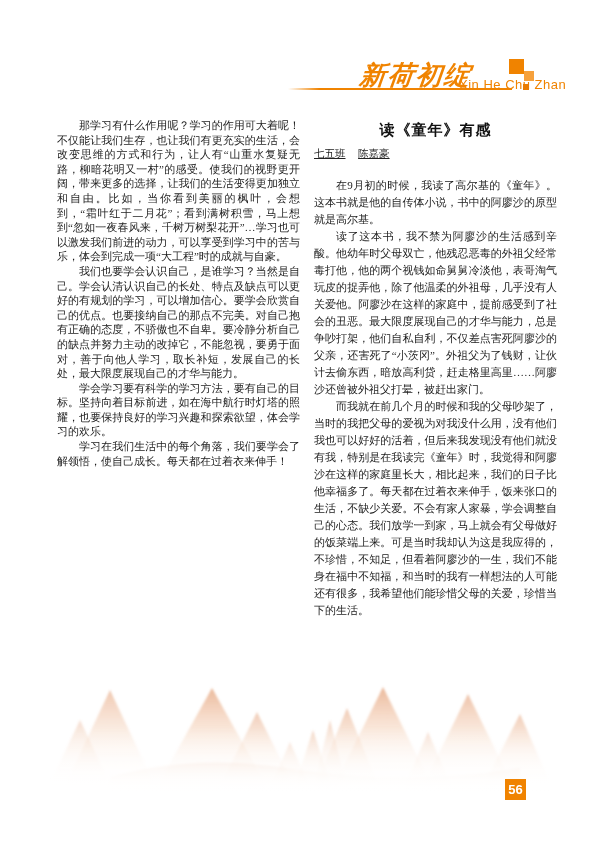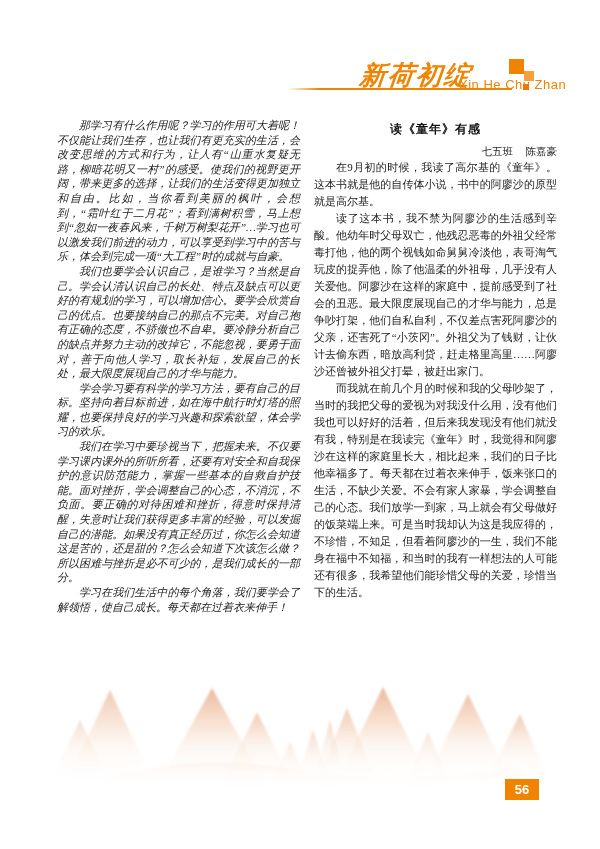--- a/index.html
+++ b/index.html
@@ -40,45 +40,46 @@
     position:absolute;top:118px;left:57px;width:500px;
     display:flex;gap:14px;
   }
   .col{width:243px;color:#1c1c1c;}
   .col p{
     margin:0;
     font-size:11px;
     text-align:justify;
     text-indent:2em;
   }
-  .col-left p{line-height:14.6px;font-style:italic;}
+  .col-left p{line-height:14.6px;}
   .col-right p{line-height:17px;}
 
   .article-title{
     margin:3px 0 7px 0;
     text-align:center;
-    font-size:12px;font-weight:700;
+    font-size:15px;font-weight:700;
     letter-spacing:1px;color:#111;
   }
   .byline{
-    text-align:right;
+    text-align:left;
     font-size:10.5px;color:#222;
-    margin-bottom:0;
+    margin-bottom:16px;
+    text-decoration:underline;
   }
   .byline .gap{display:inline-block;width:1.2em;}
 
   
   .mountains{
     position:absolute;left:50px;top:682px;width:500px;height:130px;
   }
 
   
   .page-num{
     position:absolute;left:505px;top:779px;
-    width:34px;height:21px;
+    width:21px;height:21px;
     background:#F08300;color:#fff;
     font-size:13px;font-weight:700;
     display:flex;align-items:center;justify-content:center;
     font-family:"Liberation Sans","DejaVu Sans",sans-serif;
   }
 </style>
 </head>
 <body>
 
 <div class="page">
@@ -91,21 +92,20 @@
     <div class="sq sq-mid"></div>
     <div class="sq sq-small"></div>
   </div>
 
   <div class="content">
 
     <div class="col col-left">
       <p>那学习有什么作用呢？学习的作用可大着呢！不仅能让我们生存，也让我们有更充实的生活，会改变思维的方式和行为，让人有“山重水复疑无路，柳暗花明又一村”的感受。使我们的视野更开阔，带来更多的选择，让我们的生活变得更加独立和自由。比如，当你看到美丽的枫叶，会想到，“霜叶红于二月花”；看到满树积雪，马上想到“忽如一夜春风来，千树万树梨花开”…学习也可以激发我们前进的动力，可以享受到学习中的苦与乐，体会到完成一项“大工程”时的成就与自豪。</p>
       <p>我们也要学会认识自己，是谁学习？当然是自己。学会认清认识自己的长处、特点及缺点可以更好的有规划的学习，可以增加信心。要学会欣赏自己的优点。也要接纳自己的那点不完美。对自己抱有正确的态度，不骄傲也不自卑。要冷静分析自己的缺点并努力主动的改掉它，不能忽视，要勇于面对，善于向他人学习，取长补短，发展自己的长处，最大限度展现自己的才华与能力。</p>
       <p>学会学习要有科学的学习方法，要有自己的目标。坚持向着目标前进，如在海中航行时灯塔的照耀，也要保持良好的学习兴趣和探索欲望，体会学习的欢乐。</p>
-      <p>我们在学习中要珍视当下，把握未来。不仅要学习课内课外的所听所看，还要有对安全和自我保护的意识防范能力，掌握一些基本的自救自护技能。面对挫折，学会调整自己的心态，不消沉，不负面。要正确的对待困难和挫折，得意时保持清醒，失意时让我们获得更多丰富的经验，可以发掘自己的潜能。如果没有真正经历过，你怎么会知道这是苦的，还是甜的？怎么会知道下次该怎么做？所以困难与挫折是必不可少的，是我们成长的一部分。</p>
       <p>学习在我们生活中的每个角落，我们要学会了解领悟，使自己成长。每天都在过着衣来伸手！</p>
     </div>
 
     <div class="col col-right">
       <h1 class="article-title">读《童年》有感</h1>
       <div class="byline">
         <span>七五班</span><span class="gap"></span><span>陈嘉豪</span>
       </div>
       <p>在9月初的时候，我读了高尔基的《童年》。这本书就是他的自传体小说，书中的阿廖沙的原型就是高尔基。</p>
       <p>读了这本书，我不禁为阿廖沙的生活感到辛酸。他幼年时父母双亡，他残忍恶毒的外祖父经常毒打他，他的两个视钱如命舅舅冷淡他，表哥淘气玩皮的捉弄他，除了他温柔的外祖母，几乎没有人关爱他。阿廖沙在这样的家庭中，提前感受到了社会的丑恶。最大限度展现自己的才华与能力，总是争吵打架，他们自私自利，不仅差点害死阿廖沙的父亲，还害死了“小茨冈”。外祖父为了钱财，让伙计去偷东西，暗放高利贷，赶走格里高里……阿廖沙还曾被外祖父打晕，被赶出家门。</p>

